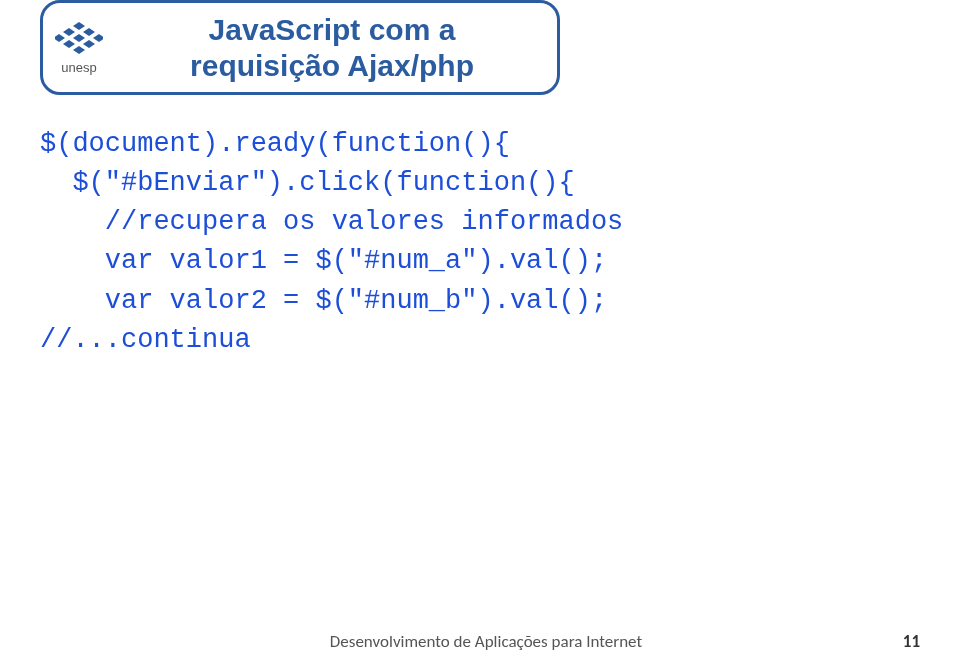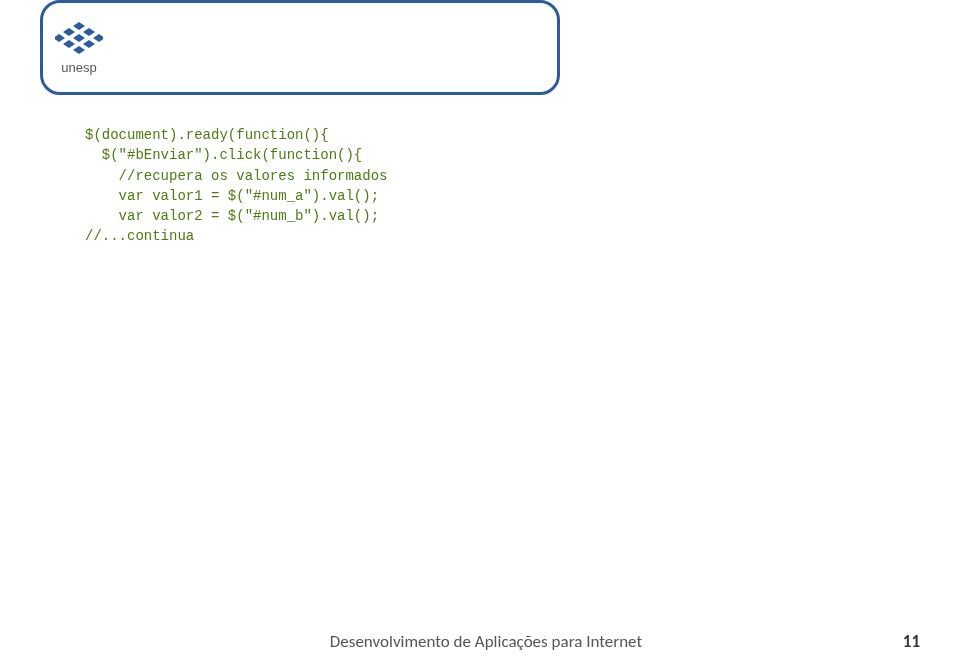--- a/index.html
+++ b/index.html
@@ -51,25 +51,24 @@
       font-weight: bold;
       font-size: 30px;
       color: #2b5ca0;
       line-height: 1.2;
     }
     .code-block {
       position: absolute;
       top: 125px;
       left: 40px;
       font-family: 'Courier New', Courier, monospace;
-      font-size: 14px;
+      font-size: 27px;
       line-height: 1.45;
-      color: #4d7c0f;
+      color: #1d4ed8;
       white-space: pre;
-      margin-left: 45px;
     }
     .footer {
       position: absolute;
       bottom: 20px;
       left: 0;
       width: 100%;
       display: flex;
       justify-content: center;
       align-items: baseline;
       font-family: Calibri, Arial, sans-serif;
@@ -100,20 +99,24 @@
       <polygon points="34,8 40,12 34,16 28,12" fill="#2b5ca0"></polygon>
       <polygon points="24,14 30,18 24,22 18,18" fill="#2b5ca0"></polygon>
       <polygon points="4,14 10,18 4,22 -2,18" fill="#2b5ca0"></polygon>
       <polygon points="44,14 50,18 44,22 38,18" fill="#2b5ca0"></polygon>
       <polygon points="14,20 20,24 14,28 8,24" fill="#2b5ca0"></polygon>
       <polygon points="34,20 40,24 34,28 28,24" fill="#2b5ca0"></polygon>
       <polygon points="24,26 30,30 24,34 18,30" fill="#2b5ca0"></polygon>
     </svg>
     <div class="logo-text">unesp</div>
   </div>
+  <div class="title-block">
+    <div class="title-line">JavaScript com a</div>
+    <div class="title-line">requisição Ajax/php</div>
+  </div>
 </div>
 
 <div class="code-block"><span>$(document).ready(function(){</span>
 <span>  $("#bEnviar").click(function(){</span>
 <span>    //recupera os valores informados</span>
 <span>    var valor1 = $("#num_a").val();</span>
 <span>    var valor2 = $("#num_b").val();</span>
 <span>//...continua</span></div>
 
 <div class="footer">

